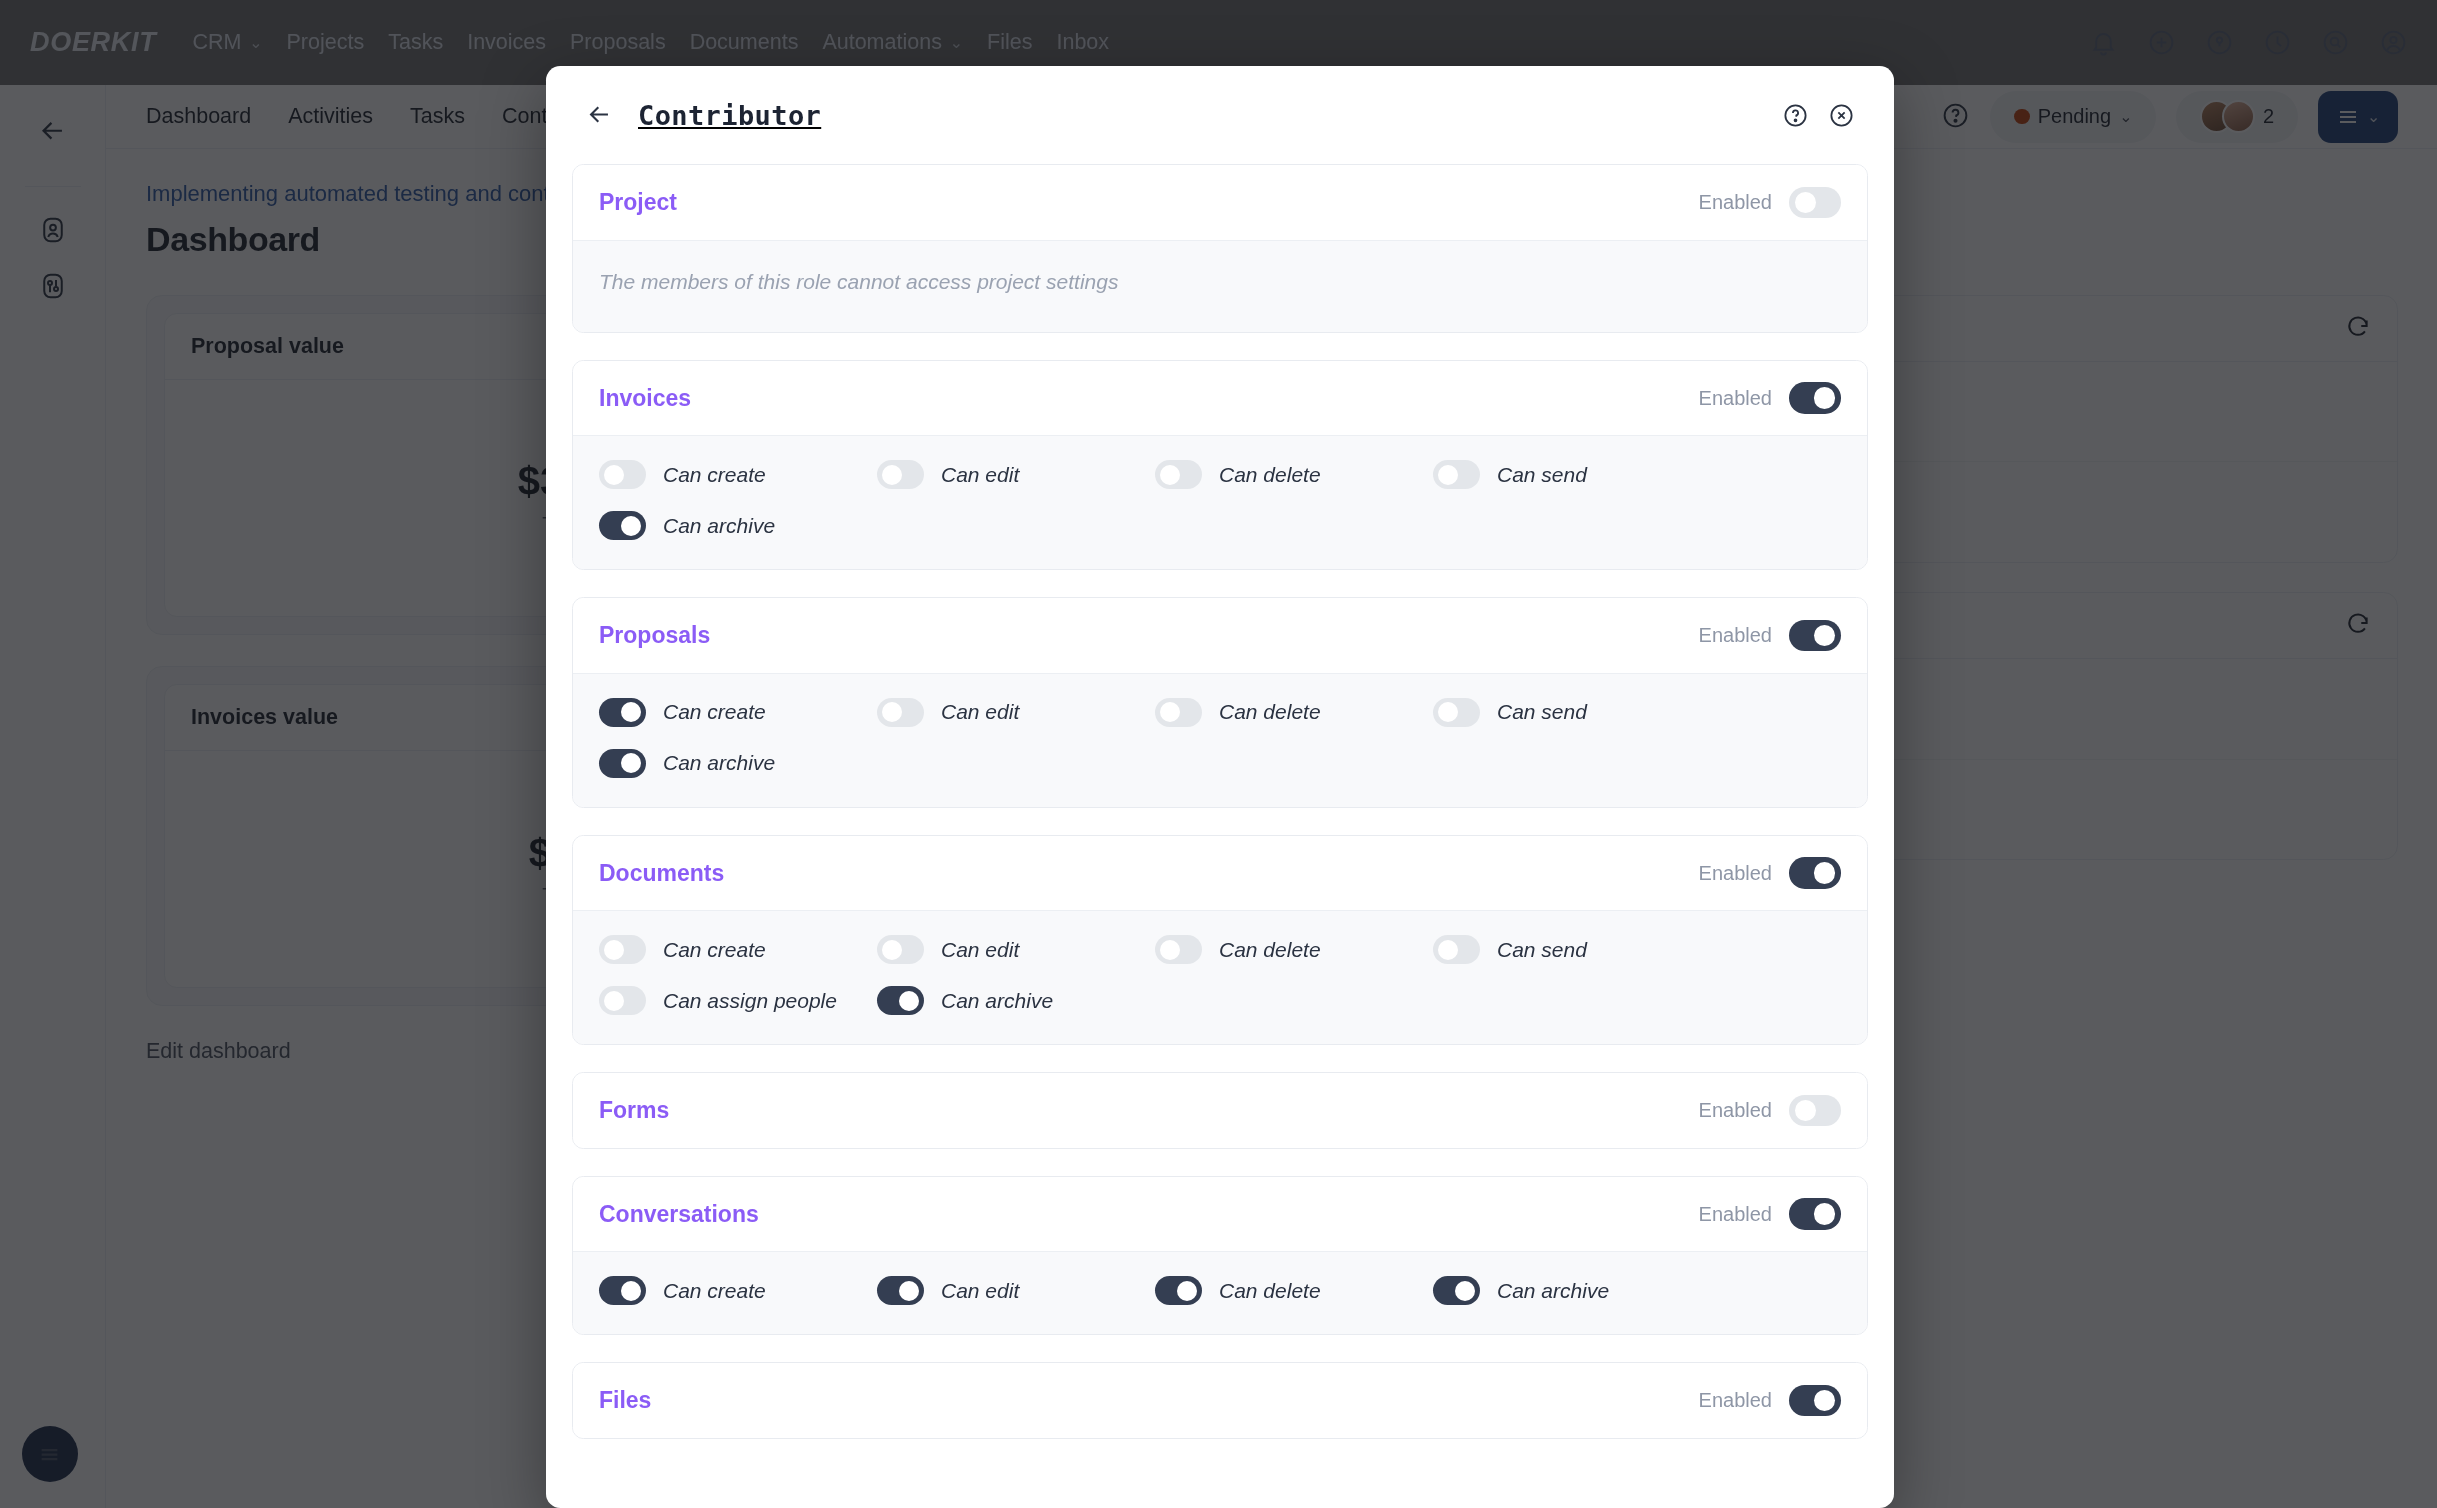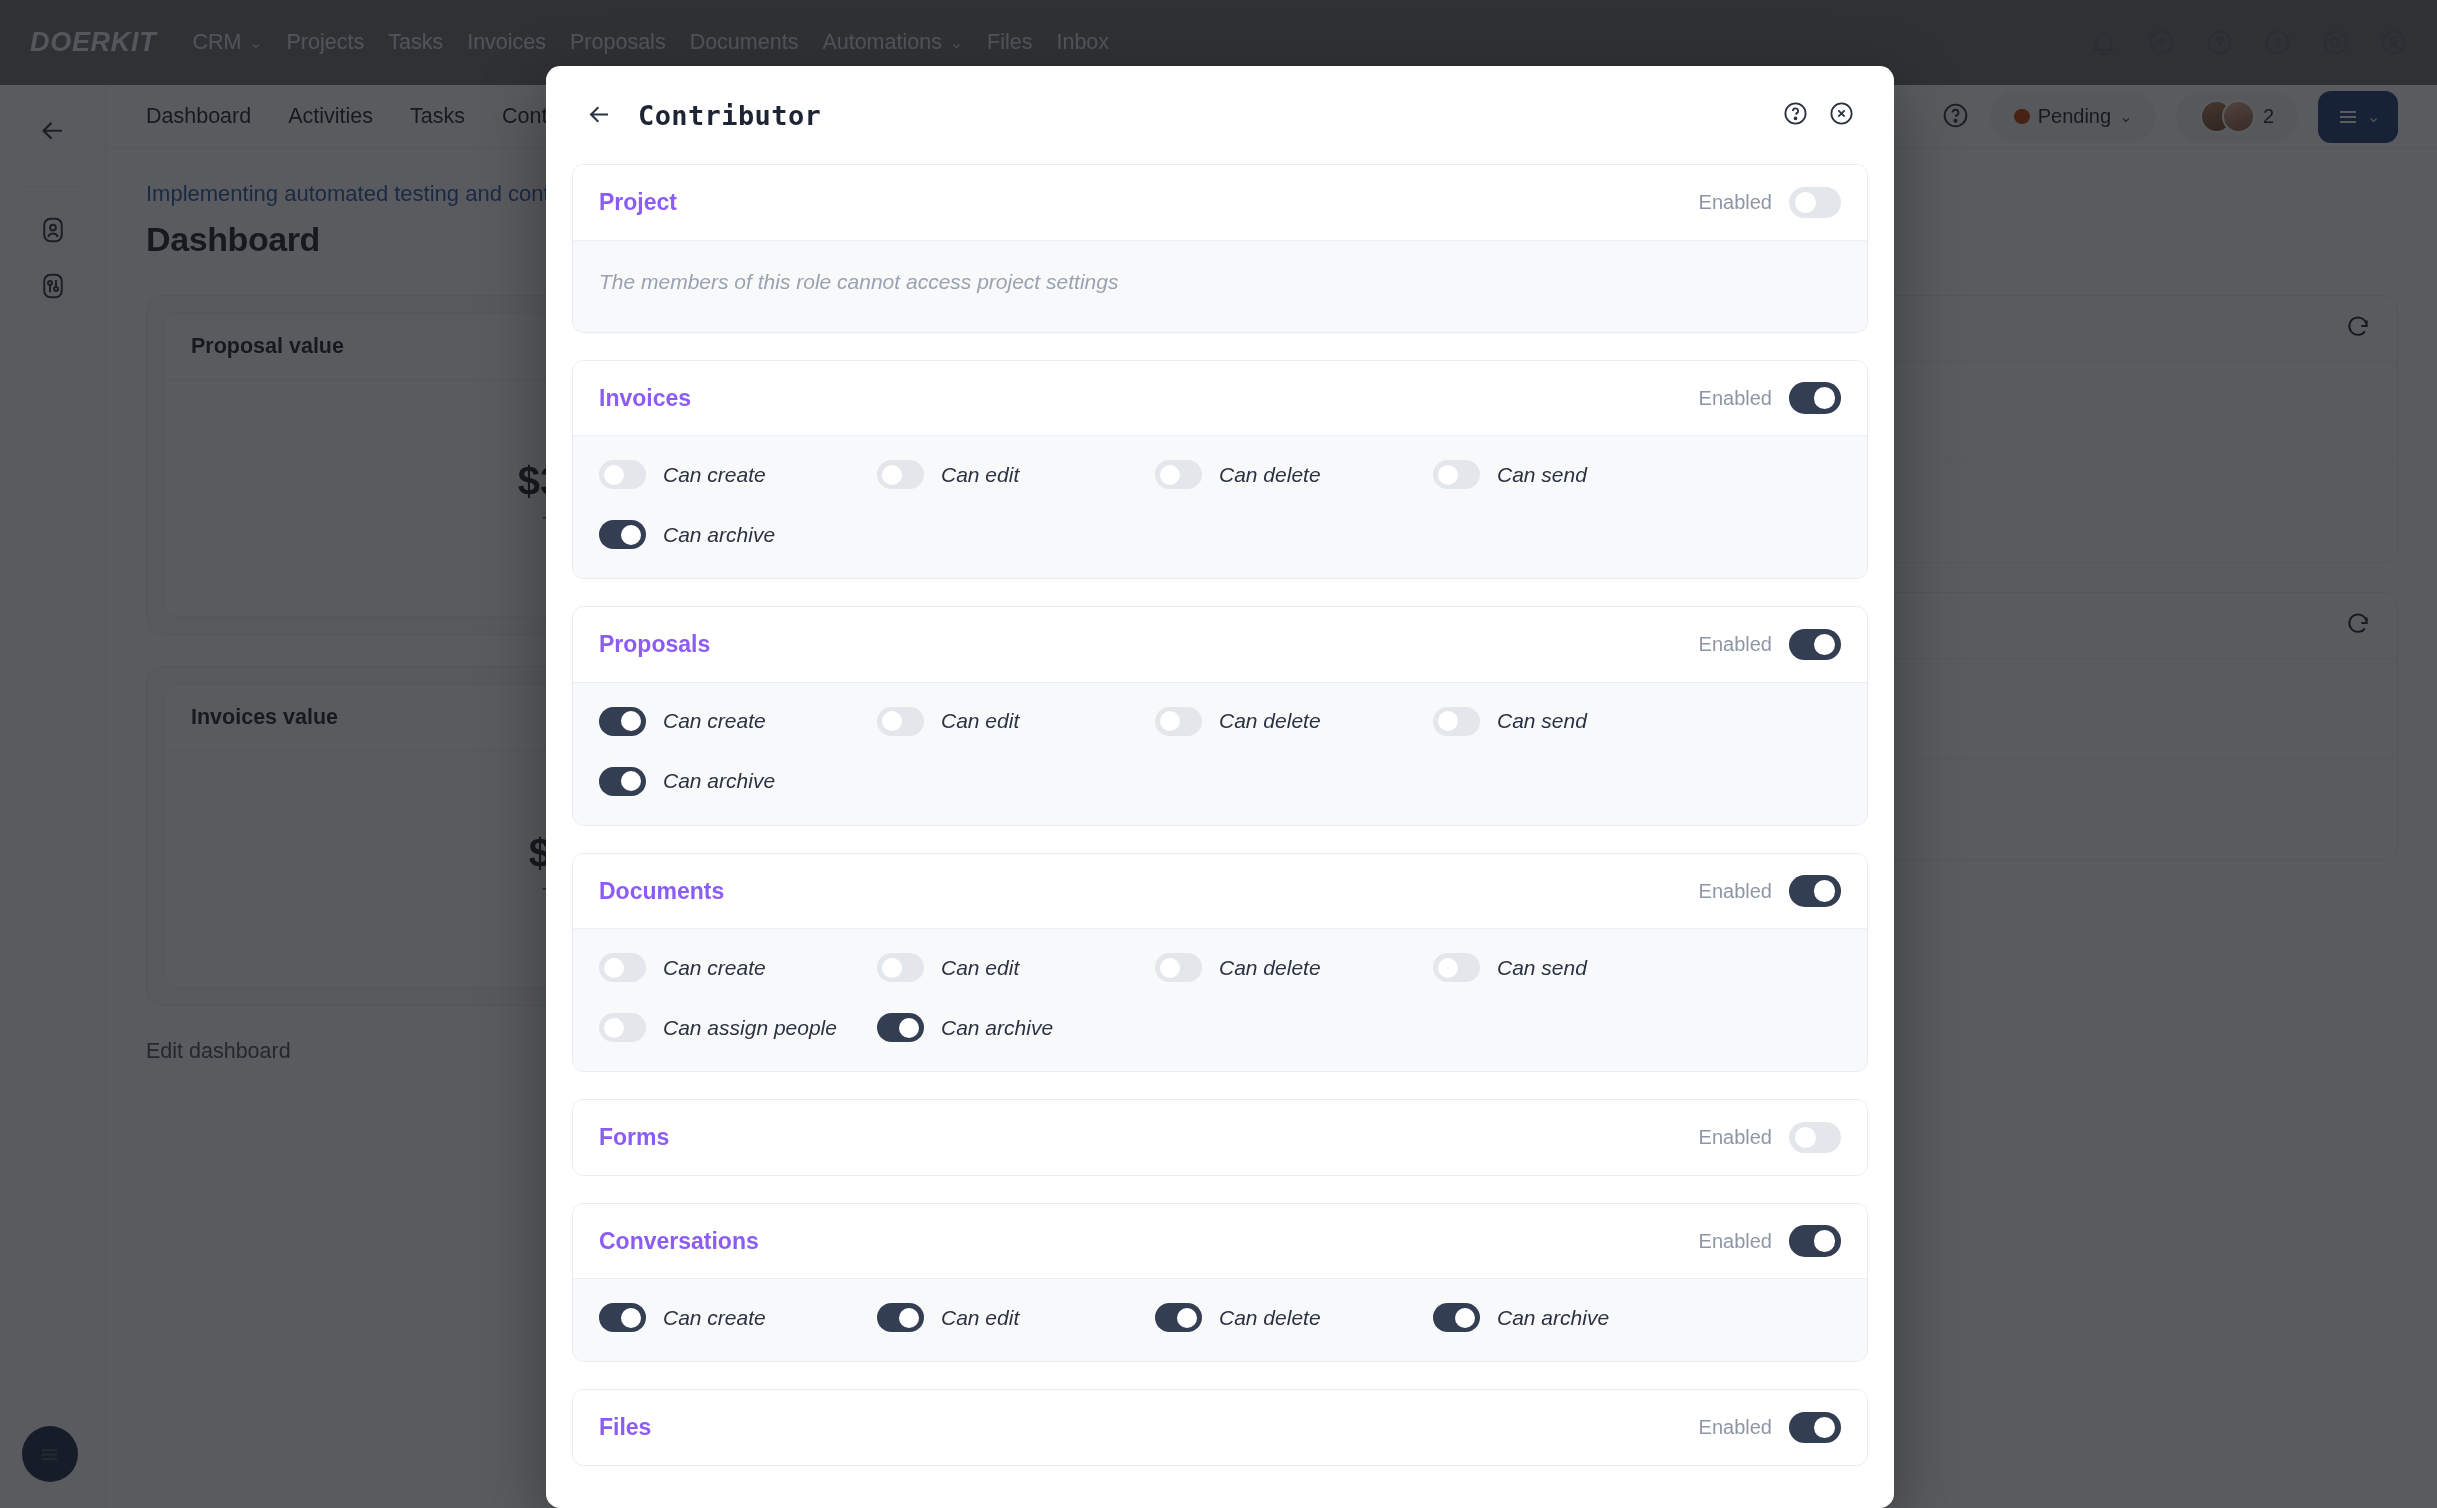--- a/index.html
+++ b/index.html
@@ -92,41 +92,41 @@
 
   
   .dim { position: absolute; inset: 0; background: rgba(20,22,26,.70); }
 
   
   .modal {
     position: absolute; left: 546px; top: 66px; width: 1348px; height: 1442px;
     background: #fff; border-radius: 14.3px; overflow: hidden;
     box-shadow: 0 20px 64px rgba(0,0,0,.35);
   }
-  .modal-head { display: flex; align-items: flex-start; padding: 34px 39px 0 39px; }
+  .modal-head { display: flex; align-items: flex-end; padding: 34px 39px 0 39px; text-decoration: underline; }
   .m-back { margin-right: 24px; }
   .m-title {
     font-family: "DejaVu Sans Mono", monospace;
     font-size: 27px; font-weight: 700; color: #1d2433; letter-spacing: 0.4px;
   }
   .m-actions { margin-left: auto; display: flex; align-items: center; gap: 18.6px; }
 
   .modal-body { padding: 33px 26px 0 26px; overflow: hidden; height: calc(100% - 83px); }
 
   .section {
     border: 1.4px solid #e8ebf0; border-radius: 11.5px; overflow: hidden; margin-bottom: 27px; background: #fff;
   }
   .sec-head { display: flex; align-items: center; padding: 21.5px 26px; background: #fff; }
   .sec-name { font-size: 23px; font-weight: 700; color: #8b5cf6; }
   .sec-right { margin-left: auto; display: flex; align-items: center; gap: 17px; }
   .sec-enabled { font-size: 20px; color: #8e96a6; }
   .sec-body { background: #f8f9fb; border-top: 1.4px solid #eceff3; padding: 24px 26px 29px 26px; font-style: italic; }
   .sec-note { font-size: 21px; color: #9aa2b1; padding: 5.7px 0 8.6px 0; }
 
-  .perm-grid { display: flex; flex-wrap: wrap; row-gap: 31px; }
+  .perm-grid { display: flex; flex-wrap: wrap; row-gap: 22px; }
   .perm { display: flex; align-items: center; gap: 17px; width: 278px; }
   .perm-label { font-size: 21px; color: #2b3342; white-space: nowrap; }
 
   
   .tg { width: 47px; height: 29px; border-radius: 15.8px; position: relative; flex: none; background: #e3e6ea; }
   .tg.on { background: #343e52; }
   .tg i { position: absolute; top: 4.3px; left: 5px; width: 20px; height: 20px; border-radius: 50%; background: #fff; display: block; }
   .tg.on i { left: auto; right: 5px; }
   .tg.lg { width: 52px; height: 31.5px; }
   .tg.lg i { top: 5px; left: 5.7px; width: 21.5px; height: 21.5px; }

